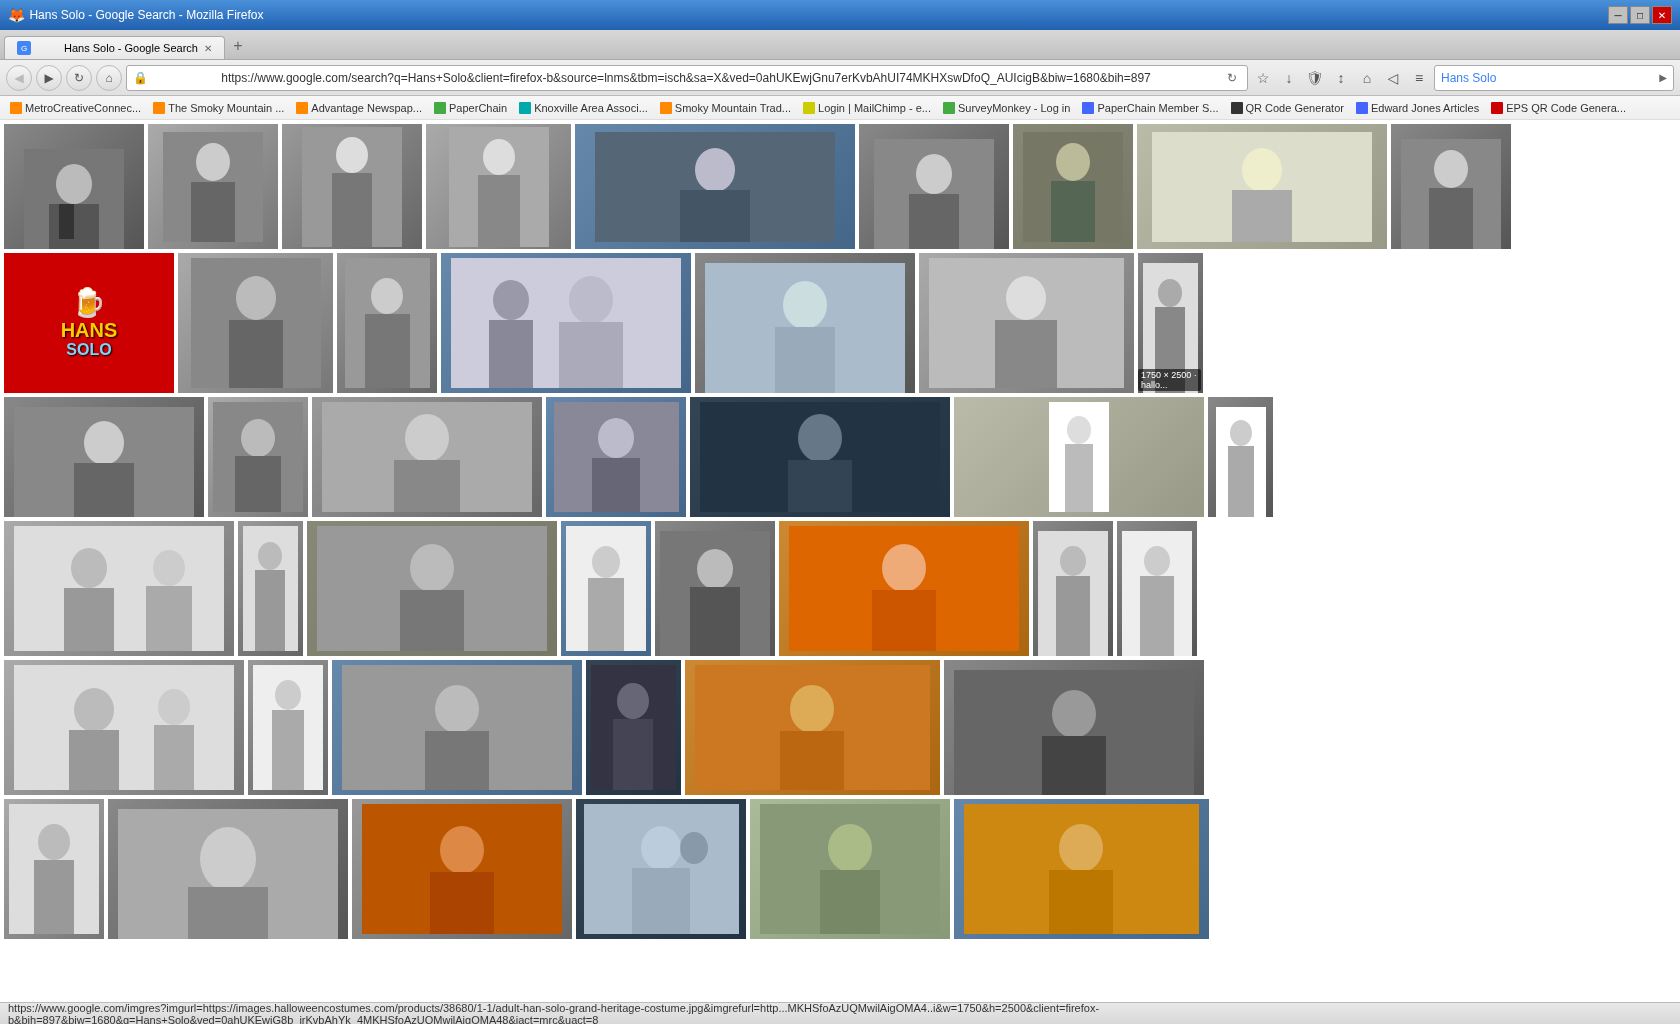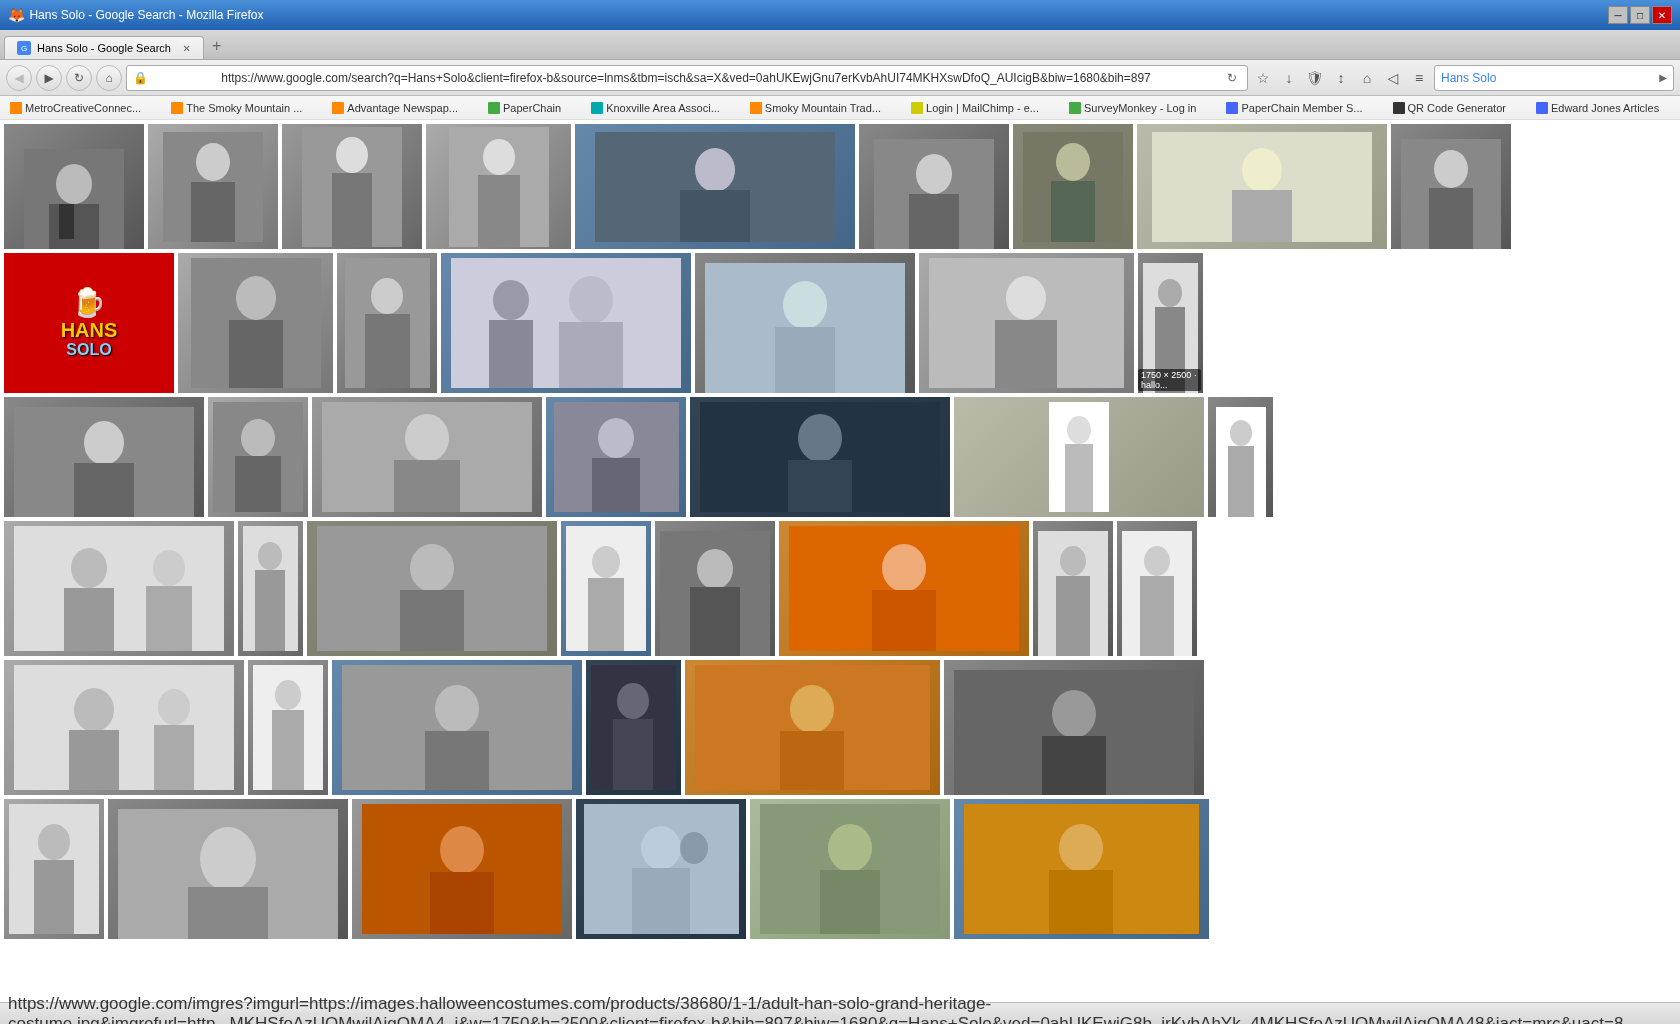--- a/index.html
+++ b/index.html
@@ -155,21 +155,21 @@
       cursor: pointer;
     }
 
     
     .bookmarks-bar {
       background: linear-gradient(to bottom, #f8f8f8, #eeeeee);
       height: 24px;
       display: flex;
       align-items: center;
       padding: 0 4px;
-      gap: 18px;
+      gap: 0;
       border-bottom: 1px solid #ddd;
       overflow: hidden;
     }
     .bookmark-item {
       display: flex;
       align-items: center;
       gap: 3px;
       padding: 2px 6px;
       font-size: 11px;
       color: #333;
@@ -221,21 +221,21 @@
       position: fixed;
       bottom: 0;
       left: 0;
       right: 0;
       height: 22px;
       background: linear-gradient(to bottom, #e8e8e8, #d8d8d8);
       border-top: 1px solid #bbb;
       display: flex;
       align-items: center;
       padding: 0 8px;
-      font-size: 17px;
+      font-size: 11px;
       color: #333;
     }
 
     
     .img-bw { filter: grayscale(80%); }
 
     
     .c1 { background: linear-gradient(135deg, #888 0%, #555 100%); align-items: flex-end; }
     .c2 { background: linear-gradient(135deg, #aaa 0%, #777 100%); }
     .c3 { background: linear-gradient(135deg, #999 0%, #666 100%); }
@@ -282,21 +282,21 @@
   <div class="window-controls">
     <div class="win-btn">─</div>
     <div class="win-btn">□</div>
     <div class="win-btn close">✕</div>
   </div>
 </div>
 
 <div class="tab-bar">
   <div class="tab">
     <div class="tab-favicon">G</div>
-    <span style="font-size:11px; overflow:hidden; white-space:nowrap; max-width:160px;">Hans Solo - Google Search</span>
+    <span style="font-size:11px; overflow:hidden; white-space:nowrap; max-width:160px;margin-left:27px;">Hans Solo - Google Search</span>
     <span class="tab-close">✕</span>
   </div>
   <div class="tab-new">+</div>
 </div>
 
 <div class="nav-bar">
   <div class="nav-btn disabled">◀</div>
   <div class="nav-btn">▶</div>
   <div class="nav-btn">↻</div>
   <div class="nav-btn">⌂</div>

